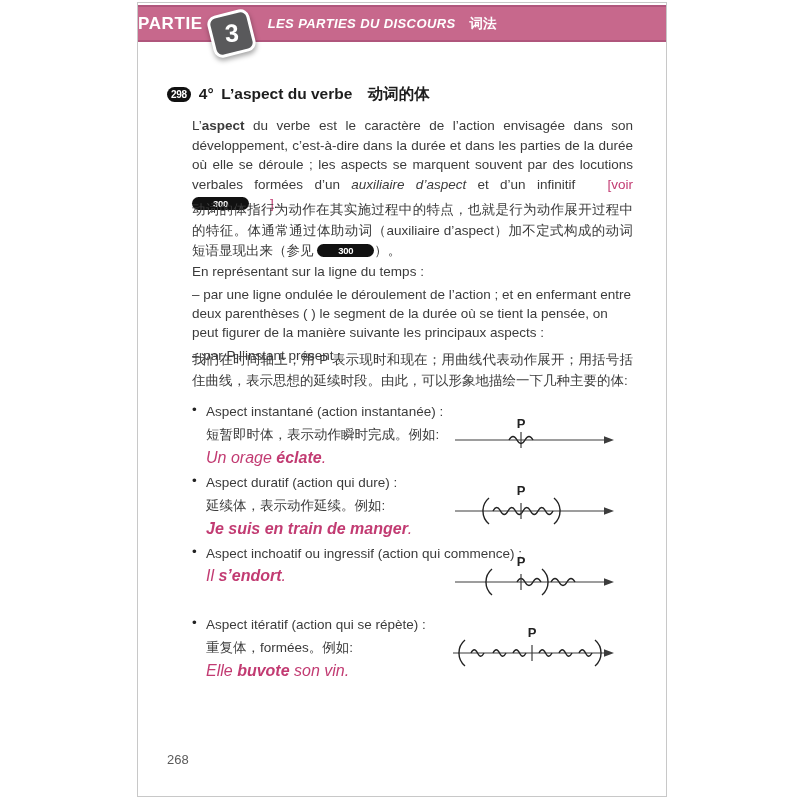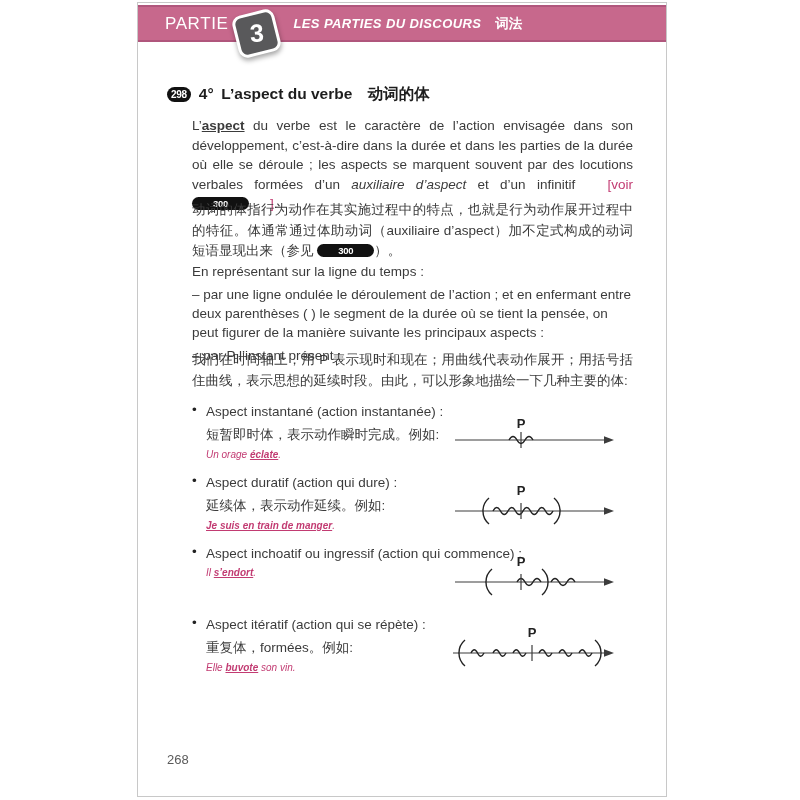--- a/index.html
+++ b/index.html
@@ -5,21 +5,21 @@
   html,body{margin:0;padding:0;background:#ffffff;}
   body{width:800px;height:800px;position:relative;font-family:"Liberation Sans","DejaVu Sans",sans-serif;}
 
   .page{position:absolute;left:137px;top:2px;width:530px;height:795px;background:#fff;
         border:1px solid #c8c8c8;box-sizing:border-box;color:#3b3b3b;overflow:hidden;}
 
   
   .banner{position:absolute;top:2px;left:0;width:100%;height:37px;background:#c7688c;
           border-top:2px solid #b0567c;border-bottom:2px solid #b0567c;box-sizing:border-box;
           display:flex;align-items:center;}
-  .partie{margin-left:27px;color:#fff;font-weight:400;font-size:17px;letter-spacing:.6px;}
+  .partie{color:#fff;font-weight:700;font-size:17px;letter-spacing:.6px;}
   .diamond{width:37px;height:37px;background:#59595b;border:3px solid #fff;border-radius:9px;
            transform:rotate(-14deg);display:flex;align-items:center;justify-content:center;
            margin-left:7px;margin-right:15px;position:relative;top:10px;z-index:5;
            box-shadow:0 3px 5px rgba(0,0,0,.35);}
   .diamond span{transform:rotate(10deg);color:#fff;font-weight:700;font-size:25px;line-height:1;}
   .banner-title{color:#fff;font-size:13px;font-weight:700;white-space:nowrap;}
   .banner-title .fr{font-style:italic;letter-spacing:.4px;}
   .banner-title .cn{font-style:normal;margin-left:14px;font-size:13.5px;}
 
   
@@ -29,35 +29,35 @@
   .heading-text{font-size:15.5px;font-weight:700;color:#1d1d1d;}
 
   
   .body-text{font-size:13.5px;line-height:19.5px;text-align:justify;color:#3b3b3b;}
   .p-fr  {position:absolute;top:113px;left:54px;width:441px;}
   .p-cn  {position:absolute;top:197px;left:54px;width:441px;line-height:20.5px;}
   .p-repr{position:absolute;top:259px;left:54px;width:441px;text-align:left;}
   .p-repr p{margin:0 0 4px;line-height:19px;}
   .p-cn2 {position:absolute;top:347px;left:54px;width:441px;line-height:20.5px;}
 
-  .b{font-weight:700;text-decoration:underline;}
+  .b{font-weight:700;}
   .i{font-style:italic;}
   .pk{color:#c23b72;margin-left:21px;}
   .bdg{display:inline-block;background:#111;color:#fff;border-radius:8px;padding:0 21px;
        font-size:9.5px;font-weight:700;font-style:normal;line-height:13px;
        letter-spacing:-.3px;position:relative;top:-1px;}
 
   
   .bullets{position:absolute;top:399px;left:54px;width:452px;}
   .brow{position:relative;min-height:65px;margin-bottom:6px;}
   .btext{padding-left:14px;}
   .dot{position:absolute;left:0;top:0;font-size:13.5px;color:#222;}
   .btitle{font-size:13.5px;line-height:19px;white-space:nowrap;}
   .bcn{font-size:13.5px;line-height:20px;margin-top:4px;}
-  .bex{font-size:10px;margin-top:4px;color:#c23b72;}
+  .bex{font-size:16px;margin-top:4px;color:#c23b72;}
   .bdiagram{position:absolute;right:26px;top:8px;width:165px;height:44px;}
   .bdiagram svg{display:block;}
   .bdiagram text{font-size:13px;font-weight:600;fill:#222;
                  font-family:"Liberation Sans","DejaVu Sans",sans-serif;}
 
   
   .pagenum{position:absolute;left:29px;top:749px;font-size:13px;color:#5a5a5a;}
 </style>
 </head>
 <body>

